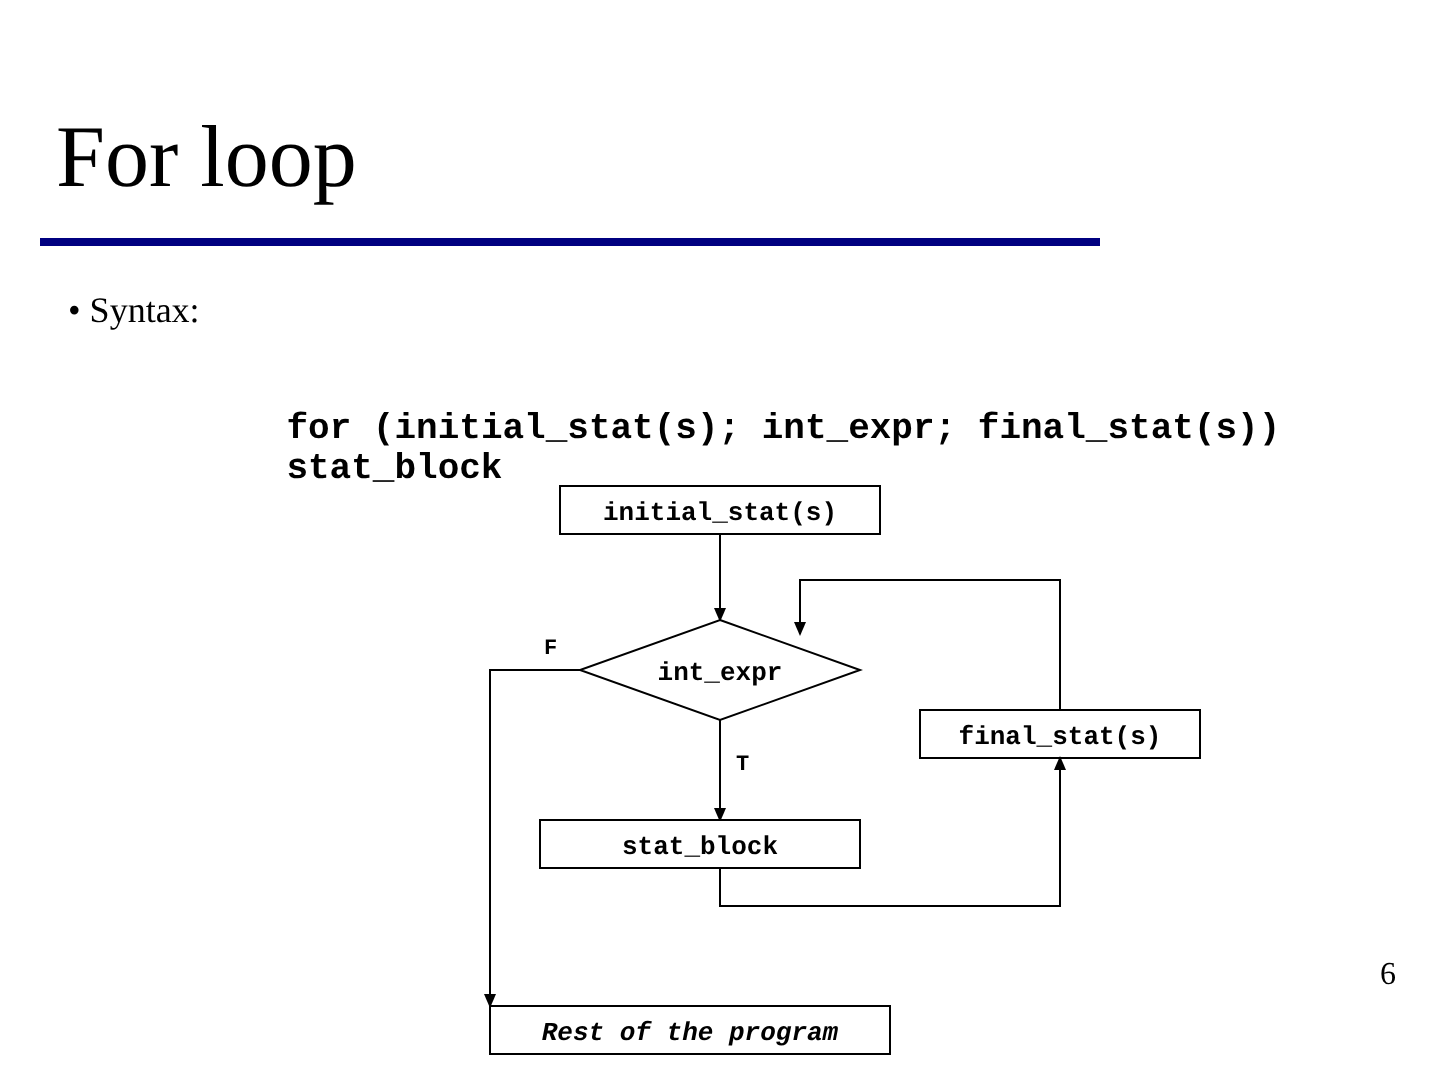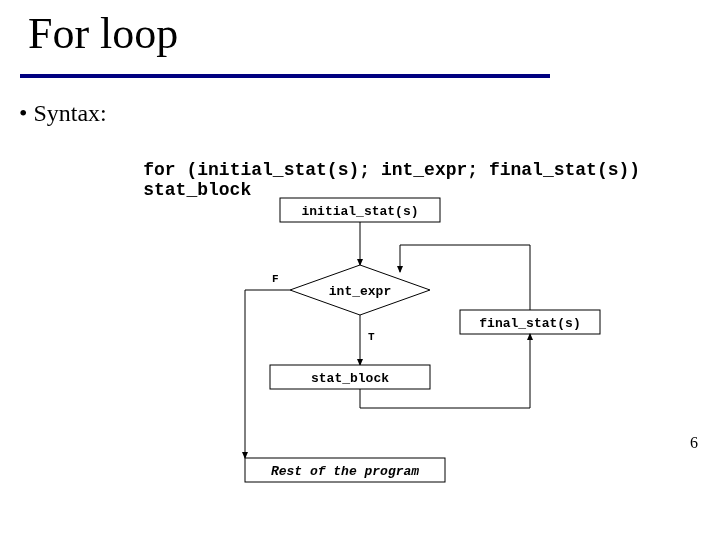--- a/index.html
+++ b/index.html
@@ -1,19 +1,19 @@
 <!DOCTYPE html>
 <html><head>
 <meta charset="utf-8">
 <style>
   html,body{margin:0;padding:0;width:720px;height:540px;background:#fff;font-family:"Comic Sans MS","Segoe Script",cursive;}
-  .page{position:relative;width:720px;height:464px;}
+  .page{position:relative;width:720px;height:464px;margin-top:45px;}
   .title{position:absolute;left:28px;top:8px;font-size:44px;color:#000;}
   .rule{position:absolute;left:20px;top:74px;width:530px;height:4px;background:#000080;}
-  .bullet{position:absolute;left:19px;top:100px;font-size:24px;color:#000;}
+  .bullet{position:absolute;left:34px;top:100px;font-size:18px;color:#000;}
   .syntax{position:absolute;left:100px;top:140px;font-family:"Courier New",monospace;font-weight:bold;font-size:18px;color:#000;white-space:pre;}
   .syntax .ul{}
   .svgwrap{position:absolute;left:150px;top:190px;width:460px;height:320px;}
   .mono{font-family:"Courier New",monospace;font-weight:bold;}
   .pagenum{position:absolute;right:22px;bottom:12px;font-family:"Comic Sans MS",cursive;font-size:16px;}
 </style>
 </head>
 <body>
 
 <div class="page">

